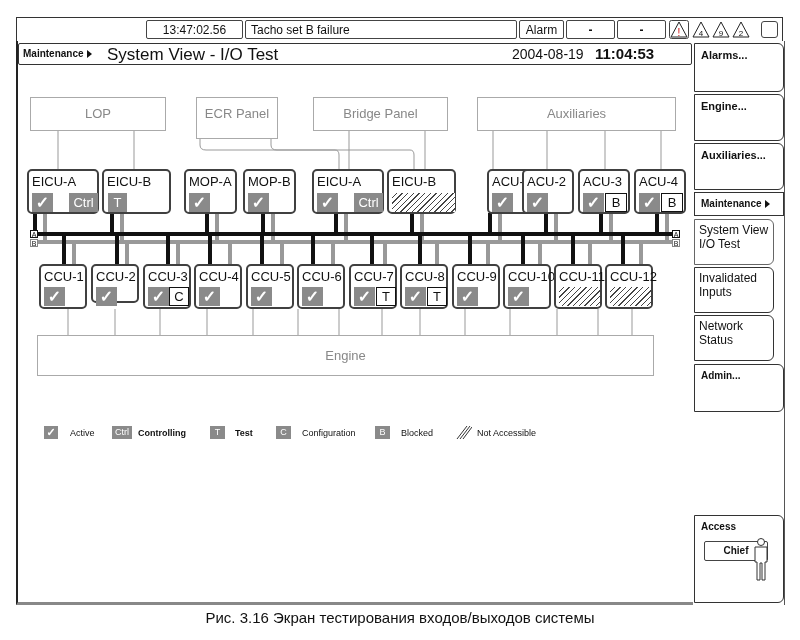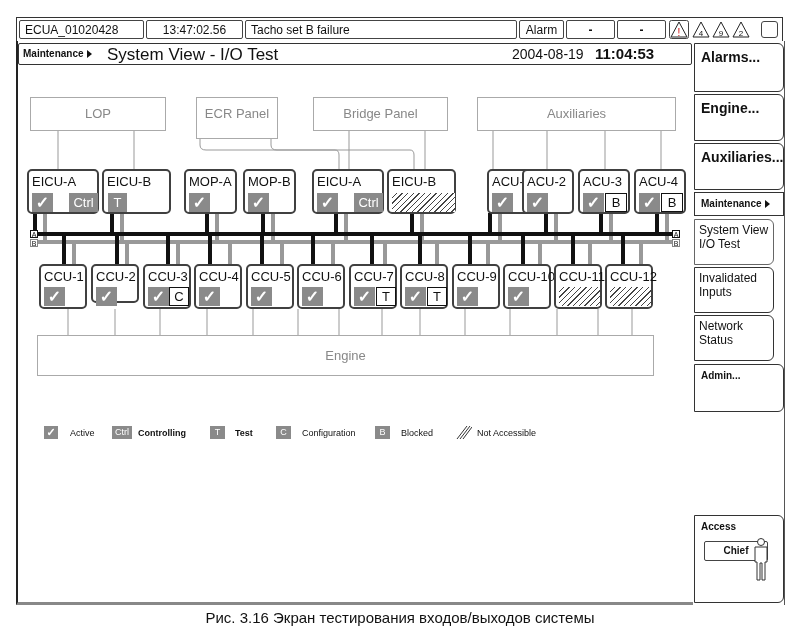--- a/index.html
+++ b/index.html
@@ -34,31 +34,30 @@
   .wbox { position:absolute; width:22px; height:19px; background:#fff; border:1px solid #111; box-sizing:border-box; color:#111; font-size:13px; text-align:center; line-height:17px; }
   .hatch { position:absolute; background: repeating-linear-gradient(135deg, #fff 0px, #fff 3px, #444 3px, #444 4px); }
 
   .busTag { position:absolute; width:8px; height:8px; border:1px solid #111; font-size:7px; line-height:7px; text-align:center; box-sizing:border-box; background:#fff; }
 
   
   .legend-item { position:absolute; top:428px; font-size:9px; }
   .lg-sq { position:absolute; top:426px; height:13px; background:#8a8a8a; color:#fff; font-size:9px; text-align:center; line-height:13px; }
 
   
-  .menubtn { position:absolute; left:694px; width:90px; border:1px solid #333; border-radius:0 6px 6px 0; background:#fff; font-size:14px; font-weight:bold; padding:5px 6px; box-sizing:border-box; }
+  .menubtn { position:absolute; left:694px; width:90px; border:1px solid #333; border-radius:0 6px 6px 0; background:#fff; font-size:11px; font-weight:bold; padding:5px 6px; box-sizing:border-box; }
   .menubtn.plain { font-weight:normal; font-size:12px; line-height:14px; padding:3px 4px; }
   .rightframe { left:692px; top:41px; width:93px; height:564px; border-right:1px solid #555; }
 
   .caption { left:0; top:609px; width:800px; text-align:center; font-size:15px; color:#111; }
 </style>
 </head>
 <body>
 
 <div class="abs topbar">
-  <div class="tcell" style="left:2px;width:125px;">ECUA_01020428</div>
   <div class="tcell center" style="left:129px;width:97px;">13:47:02.56</div>
   <div class="tcell" style="left:228px;width:272px;">Tacho set B failure</div>
   <div class="tcell center" style="left:502px;width:45px;">Alarm</div>
   <div class="tcell center" style="left:549px;width:49px;font-weight:bold;">-</div>
   <div class="tcell center" style="left:600px;width:49px;font-weight:bold;">-</div>
 
   <svg class="tri" style="left:652px;" viewBox="0 0 20 19">
     <rect x="0.5" y="0.5" width="19" height="18" rx="2" fill="#fff" stroke="#444"></rect>
     <polygon points="10,2 18,17 2,17" fill="#fff" stroke="#222"></polygon>
     <text x="10" y="15.5" font-size="10" text-anchor="middle" fill="#c00" font-family="Liberation Sans, sans-serif">!</text>

